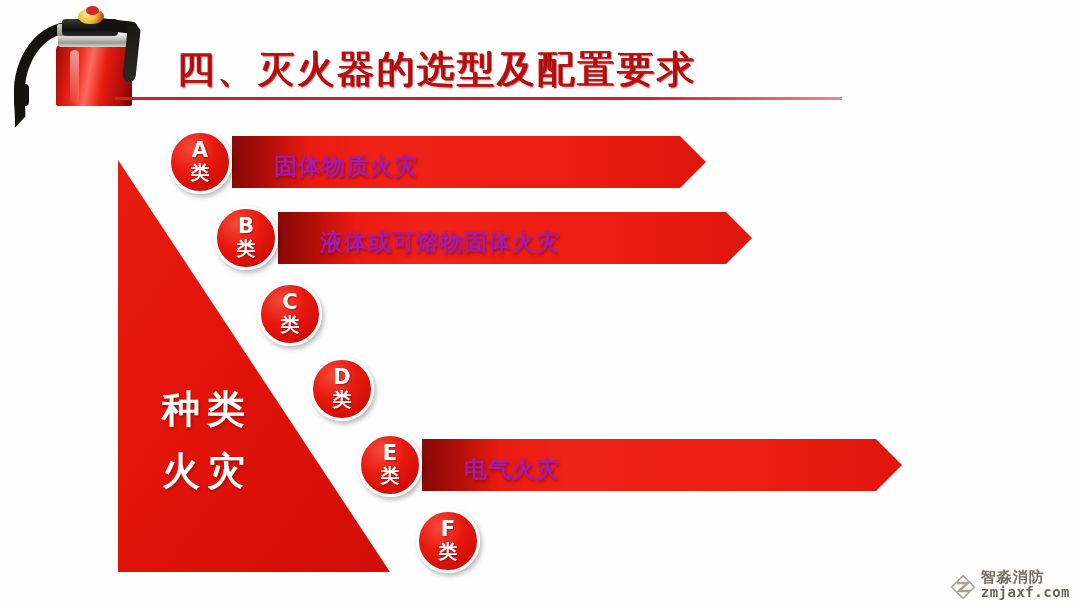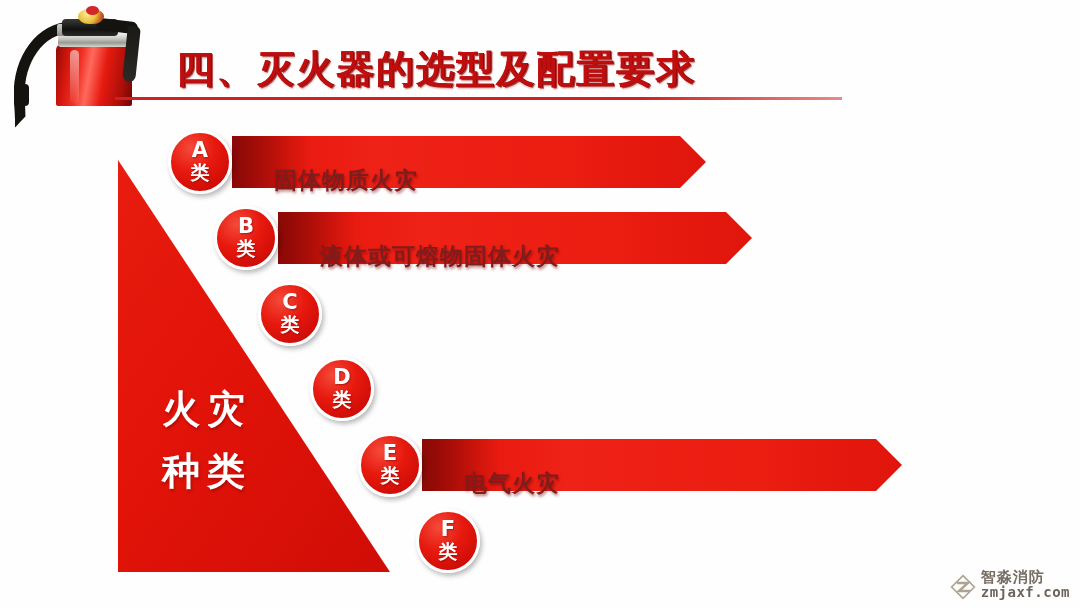--- a/index.html
+++ b/index.html
@@ -129,21 +129,21 @@
     background: linear-gradient(180deg, #cfcfc9, #8c8c86);
     border-radius: 2px;
   }
 
   
   .title {
     position: absolute;
     left: 176px;
     top: 44px;
     font-size: 38px;
-    font-weight: 700;
+    font-weight: 400;
     letter-spacing: 2px;
     color: #c00d0d;
     text-shadow:
       1px 0 0 #8d0606,
       2px 1px 0 rgba(140,6,6,0.65),
       2px 2px 2px rgba(160,20,20,0.35);
     white-space: nowrap;
   }
   .title-rule {
     position: absolute;
@@ -202,24 +202,24 @@
     content: "";
     position: absolute;
     left: 0;
     top: 0;
     bottom: 0;
     width: 78px;
     background: linear-gradient(90deg, rgba(130,8,5,0.85), rgba(130,8,5,0.0));
   }
   .arrow-label {
     position: absolute;
-    top: 18px;
+    top: 4px;
     height: 52px;
     line-height: 52px;
-    color: #7f1d1d;
+    color: #a21caf;
     font-size: 23px;
     font-weight: 700;
     letter-spacing: 1px;
     white-space: nowrap;
     text-shadow: 1px 2px 3px rgba(120,0,0,0.55);
     pointer-events: none;
   }
 
   
   .badge {
@@ -299,22 +299,22 @@
     <div class="ext-cap"></div>
     <div class="ext-pin"></div>
   </div>
 
   <div class="title">四、灭火器的选型及配置要求</div>
   <div class="title-rule"></div>
 
   <div class="triangle-wrap">
     <div class="triangle"></div>
     <div class="triangle-label">
+      <div>种类</div>
       <div>火灾</div>
-      <div>种类</div>
     </div>
   </div>
 
   <div class="row" style="left:232px; top:136px; width:474px;">
     <div class="arrow"></div>
     <div class="arrow-label" style="left:42px;">固体物质火灾</div>
   </div>
   <div class="badge" style="left:168px; top:130px;">
     <span class="badge-letter">A</span>
     <span class="badge-unit">类</span>

